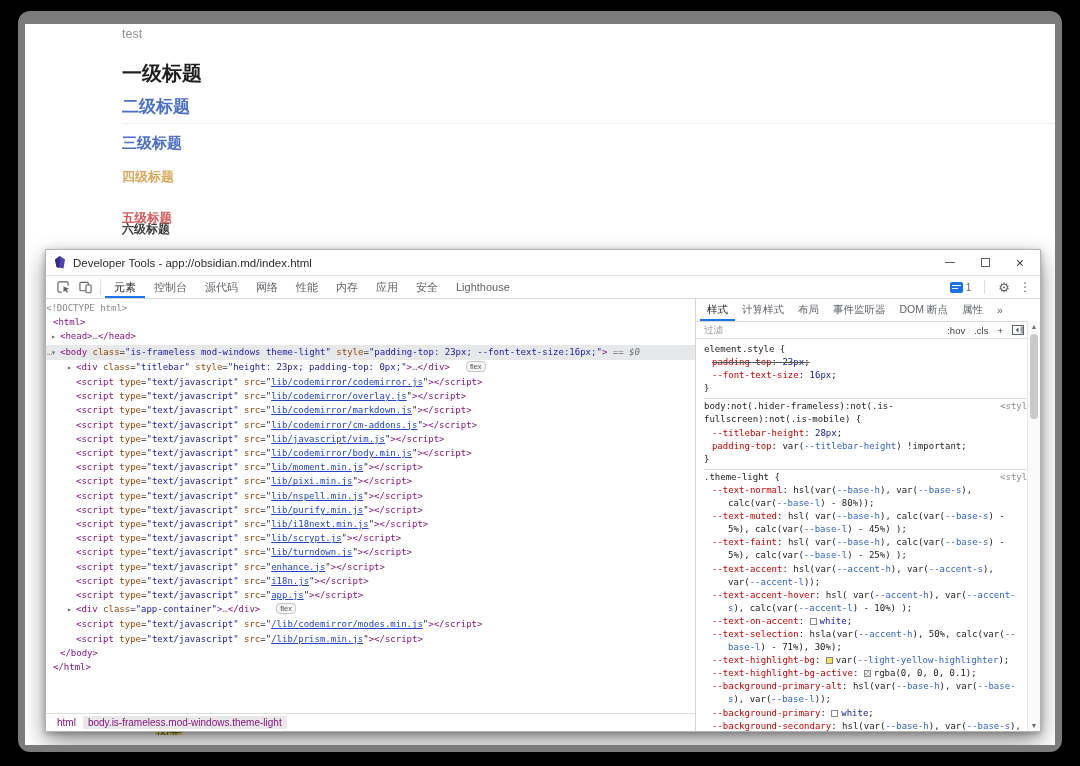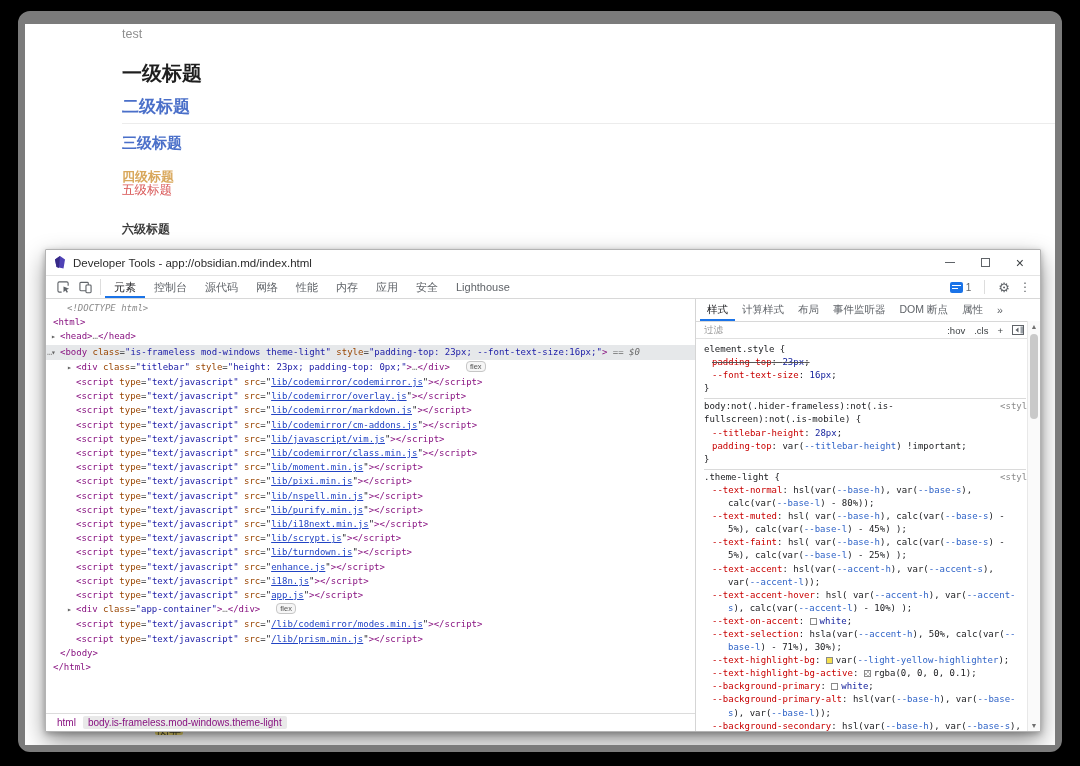--- a/index.html
+++ b/index.html
@@ -10,21 +10,21 @@
          border:7px solid #7b7b7b;border-top-width:13px;border-radius:12px;background:#a21caf}
   .app{position:absolute;inset:0;overflow:hidden;background:#fff}
 
   
   .file-title{position:absolute;left:97px;top:3px;font-size:12.5px;color:#8f8f8f;white-space:nowrap}
   .h{position:absolute;left:97px;font-weight:700;white-space:nowrap}
   .h1{top:36px;font-size:20px}
   .h2{top:71px;font-size:17px;width:933px;border-bottom:1px solid #ececec;padding-bottom:5px}
   .h3{top:110px;font-size:15px}
   .h4{top:144px;font-size:13px;font-weight:600}
-  .h5{top:158px;font-size:12.5px;font-weight:400}
+  .h5{top:186px;font-size:12.5px;font-weight:700}
   .h6{top:197px;font-size:12px;font-weight:600}
   .hl{position:absolute;left:130px;top:702px;height:9px;overflow:hidden;font-size:12px;line-height:14px;
       background:#f6e272;color:#4a4a35;padding:0 2px;border-radius:2px}
 
   
   .dt{position:absolute;left:20px;top:225px;width:996px;height:483px;background:#fff;border:1px solid #b3b3b3;
       border-radius:1px;box-shadow:0 10px 24px rgba(0,0,0,.42),0 2px 6px rgba(0,0,0,.28);
       display:flex;flex-direction:column;box-sizing:border-box}
   .dt-title{height:25px;display:flex;align-items:center;padding:0 8px;border-bottom:1px solid #e4e4e4;flex:0 0 auto}
   .ttl{font-size:11.5px;color:#2b2b2b;margin-left:7px;flex:1;white-space:nowrap;overflow:hidden}
@@ -159,31 +159,31 @@
           <span class="vsep" style="height:14px"></span>
           <span class="gear">⚙</span>
           <span class="kebab">⋮</span>
         </span>
       </div>
 
       <div class="dt-main">
 
         <div class="dt-left">
           <div id="tree">
-              <div class="trow" style="padding-left: 21px; font-style: italic;"><span class="cg">&lt;!DOCTYPE html&gt;</span></div>
+              <div class="trow" style="padding-left: 0;"><span class="cg">&lt;!DOCTYPE html&gt;</span></div>
               <div class="trow" style="padding-left: 7px;"><span class="ct">&lt;html&gt;</span></div>
               <div class="trow" style="padding-left: 14px;"><span class="arw">▸</span><span class="ct">&lt;head&gt;</span><span class="cg">…</span><span class="ct">&lt;/head&gt;</span></div>
               <div class="trow sel" style="padding-left: 14px;"><span class="dots">…</span><span class="arw">▾</span><span class="ct">&lt;body </span><span class="ca">class</span><span class="cp">=</span><span class="cv">"is-frameless mod-windows theme-light"</span><span class="cp"> </span><span class="ca">style</span><span class="cp">=</span><span class="cv">"padding-top: 23px; --font-text-size:16px;"</span><span class="ct">&gt;</span><span class="ce"> == $0</span></div>
               <div class="trow" style="padding-left: 30px;"><span class="arw">▸</span><span class="ct">&lt;div </span><span class="ca">class</span><span class="cp">=</span><span class="cv">"titlebar"</span><span class="cp"> </span><span class="ca">style</span><span class="cp">=</span><span class="cv">"height: 23px; padding-top: 0px;"</span><span class="ct">&gt;</span><span class="cg">…</span><span class="ct">&lt;/div&gt;</span><span class="cb">flex</span></div>
               <div class="trow" style="padding-left: 30px;"><span class="ct">&lt;script </span><span class="ca">type</span><span class="cp">=</span><span class="cv">"text/javascript" </span><span class="ca">src</span><span class="cp">="</span><span class="cl">lib/codemirror/codemirror.js</span><span class="cp">"</span><span class="ct">&gt;&lt;/script&gt;</span></div>
               <div class="trow" style="padding-left: 30px;"><span class="ct">&lt;script </span><span class="ca">type</span><span class="cp">=</span><span class="cv">"text/javascript" </span><span class="ca">src</span><span class="cp">="</span><span class="cl">lib/codemirror/overlay.js</span><span class="cp">"</span><span class="ct">&gt;&lt;/script&gt;</span></div>
               <div class="trow" style="padding-left: 30px;"><span class="ct">&lt;script </span><span class="ca">type</span><span class="cp">=</span><span class="cv">"text/javascript" </span><span class="ca">src</span><span class="cp">="</span><span class="cl">lib/codemirror/markdown.js</span><span class="cp">"</span><span class="ct">&gt;&lt;/script&gt;</span></div>
               <div class="trow" style="padding-left: 30px;"><span class="ct">&lt;script </span><span class="ca">type</span><span class="cp">=</span><span class="cv">"text/javascript" </span><span class="ca">src</span><span class="cp">="</span><span class="cl">lib/codemirror/cm-addons.js</span><span class="cp">"</span><span class="ct">&gt;&lt;/script&gt;</span></div>
               <div class="trow" style="padding-left: 30px;"><span class="ct">&lt;script </span><span class="ca">type</span><span class="cp">=</span><span class="cv">"text/javascript" </span><span class="ca">src</span><span class="cp">="</span><span class="cl">lib/javascript/vim.js</span><span class="cp">"</span><span class="ct">&gt;&lt;/script&gt;</span></div>
-              <div class="trow" style="padding-left: 30px;"><span class="ct">&lt;script </span><span class="ca">type</span><span class="cp">=</span><span class="cv">"text/javascript" </span><span class="ca">src</span><span class="cp">="</span><span class="cl">lib/codemirror/class.min.js</span><span class="cp">"</span><span class="ct">&gt;&lt;/script&gt;</span></div>
+              <div class="trow" style="padding-left: 30px;"><span class="ct">&lt;script </span><span class="ca">type</span><span class="cp">=</span><span class="cv">"text/javascript" </span><span class="ca">src</span><span class="cp">="</span><span class="cl">lib/codemirror/body.min.js</span><span class="cp">"</span><span class="ct">&gt;&lt;/script&gt;</span></div>
               <div class="trow" style="padding-left: 30px;"><span class="ct">&lt;script </span><span class="ca">type</span><span class="cp">=</span><span class="cv">"text/javascript" </span><span class="ca">src</span><span class="cp">="</span><span class="cl">lib/moment.min.js</span><span class="cp">"</span><span class="ct">&gt;&lt;/script&gt;</span></div>
               <div class="trow" style="padding-left: 30px;"><span class="ct">&lt;script </span><span class="ca">type</span><span class="cp">=</span><span class="cv">"text/javascript" </span><span class="ca">src</span><span class="cp">="</span><span class="cl">lib/pixi.min.js</span><span class="cp">"</span><span class="ct">&gt;&lt;/script&gt;</span></div>
               <div class="trow" style="padding-left: 30px;"><span class="ct">&lt;script </span><span class="ca">type</span><span class="cp">=</span><span class="cv">"text/javascript" </span><span class="ca">src</span><span class="cp">="</span><span class="cl">lib/nspell.min.js</span><span class="cp">"</span><span class="ct">&gt;&lt;/script&gt;</span></div>
               <div class="trow" style="padding-left: 30px;"><span class="ct">&lt;script </span><span class="ca">type</span><span class="cp">=</span><span class="cv">"text/javascript" </span><span class="ca">src</span><span class="cp">="</span><span class="cl">lib/purify.min.js</span><span class="cp">"</span><span class="ct">&gt;&lt;/script&gt;</span></div>
               <div class="trow" style="padding-left: 30px;"><span class="ct">&lt;script </span><span class="ca">type</span><span class="cp">=</span><span class="cv">"text/javascript" </span><span class="ca">src</span><span class="cp">="</span><span class="cl">lib/i18next.min.js</span><span class="cp">"</span><span class="ct">&gt;&lt;/script&gt;</span></div>
               <div class="trow" style="padding-left: 30px;"><span class="ct">&lt;script </span><span class="ca">type</span><span class="cp">=</span><span class="cv">"text/javascript" </span><span class="ca">src</span><span class="cp">="</span><span class="cl">lib/scrypt.js</span><span class="cp">"</span><span class="ct">&gt;&lt;/script&gt;</span></div>
               <div class="trow" style="padding-left: 30px;"><span class="ct">&lt;script </span><span class="ca">type</span><span class="cp">=</span><span class="cv">"text/javascript" </span><span class="ca">src</span><span class="cp">="</span><span class="cl">lib/turndown.js</span><span class="cp">"</span><span class="ct">&gt;&lt;/script&gt;</span></div>
               <div class="trow" style="padding-left: 30px;"><span class="ct">&lt;script </span><span class="ca">type</span><span class="cp">=</span><span class="cv">"text/javascript" </span><span class="ca">src</span><span class="cp">="</span><span class="cl">enhance.js</span><span class="cp">"</span><span class="ct">&gt;&lt;/script&gt;</span></div>
               <div class="trow" style="padding-left: 30px;"><span class="ct">&lt;script </span><span class="ca">type</span><span class="cp">=</span><span class="cv">"text/javascript" </span><span class="ca">src</span><span class="cp">="</span><span class="cl">i18n.js</span><span class="cp">"</span><span class="ct">&gt;&lt;/script&gt;</span></div>
               <div class="trow" style="padding-left: 30px;"><span class="ct">&lt;script </span><span class="ca">type</span><span class="cp">=</span><span class="cv">"text/javascript" </span><span class="ca">src</span><span class="cp">="</span><span class="cl">app.js</span><span class="cp">"</span><span class="ct">&gt;&lt;/script&gt;</span></div>
@@ -241,22 +241,22 @@
                 <div class="shead"><span class="seltxt">.theme-light {</span><span class="src">&lt;style&gt;</span></div>
                 <div class="decl"><span class="pname">--text-normal</span>: <span class="vp">hsl(var(</span><span class="vr">--base-h</span><span class="vp">), var(</span><span class="vr">--base-s</span><span class="vp">), calc(var(</span><span class="vr">--base-l</span><span class="vp">) - 80%))</span>;</div>
                 <div class="decl"><span class="pname">--text-muted</span>: <span class="vp">hsl( var(</span><span class="vr">--base-h</span><span class="vp">), calc(var(</span><span class="vr">--base-s</span><span class="vp">) - 5%), calc(var(</span><span class="vr">--base-l</span><span class="vp">) - 45%) )</span>;</div>
                 <div class="decl"><span class="pname">--text-faint</span>: <span class="vp">hsl( var(</span><span class="vr">--base-h</span><span class="vp">), calc(var(</span><span class="vr">--base-s</span><span class="vp">) - 5%), calc(var(</span><span class="vr">--base-l</span><span class="vp">) - 25%) )</span>;</div>
                 <div class="decl"><span class="pname">--text-accent</span>: <span class="vp">hsl(var(</span><span class="vr">--accent-h</span><span class="vp">), var(</span><span class="vr">--accent-s</span><span class="vp">), var(</span><span class="vr">--accent-l</span><span class="vp">))</span>;</div>
                 <div class="decl"><span class="pname">--text-accent-hover</span>: <span class="vp">hsl( var(</span><span class="vr">--accent-h</span><span class="vp">), var(</span><span class="vr">--accent-s</span><span class="vp">), calc(var(</span><span class="vr">--accent-l</span><span class="vp">) - 10%) )</span>;</div>
                 <div class="decl"><span class="pname">--text-on-accent</span>: <span class="swatch" style="background: rgb(255, 255, 255);"></span><span class="vn">white</span>;</div>
                 <div class="decl"><span class="pname">--text-selection</span>: <span class="vp">hsla(var(</span><span class="vr">--accent-h</span><span class="vp">), 50%, calc(var(</span><span class="vr">--base-l</span><span class="vp">) - 71%), 30%)</span>;</div>
                 <div class="decl"><span class="pname">--text-highlight-bg</span>: <span class="swatch" style="background: rgb(245, 224, 77);"></span><span class="vp">var(</span><span class="vr">--light-yellow-highlighter</span><span class="vp">)</span>;</div>
                 <div class="decl"><span class="pname">--text-highlight-bg-active</span>: <span class="swatch checker"></span><span class="vp">rgba(0, 0, 0, 0.1)</span>;</div>
+                <div class="decl"><span class="pname">--background-primary-alt</span>: <span class="vp">hsl(var(</span><span class="vr">--base-h</span><span class="vp">), var(</span><span class="vr">--base-s</span><span class="vp">), var(</span><span class="vr">--base-l</span><span class="vp">))</span>;</div>
                 <div class="decl"><span class="pname">--background-primary</span>: <span class="swatch" style="background: rgb(255, 255, 255);"></span><span class="vn">white</span>;</div>
-                <div class="decl"><span class="pname">--background-primary-alt</span>: <span class="vp">hsl(var(</span><span class="vr">--base-h</span><span class="vp">), var(</span><span class="vr">--base-s</span><span class="vp">), var(</span><span class="vr">--base-l</span><span class="vp">))</span>;</div>
                 <div class="decl"><span class="pname">--background-secondary</span>: <span class="vp">hsl(var(</span><span class="vr">--base-h</span><span class="vp">), var(</span><span class="vr">--base-s</span><span class="vp">), var(</span>;</div>
               </div>
             </div>
           <div class="sbar">
             <span class="sarr">▲</span>
             <span class="sthumb"></span>
             <span class="sarr down">▼</span>
           </div>
         </div>
 

